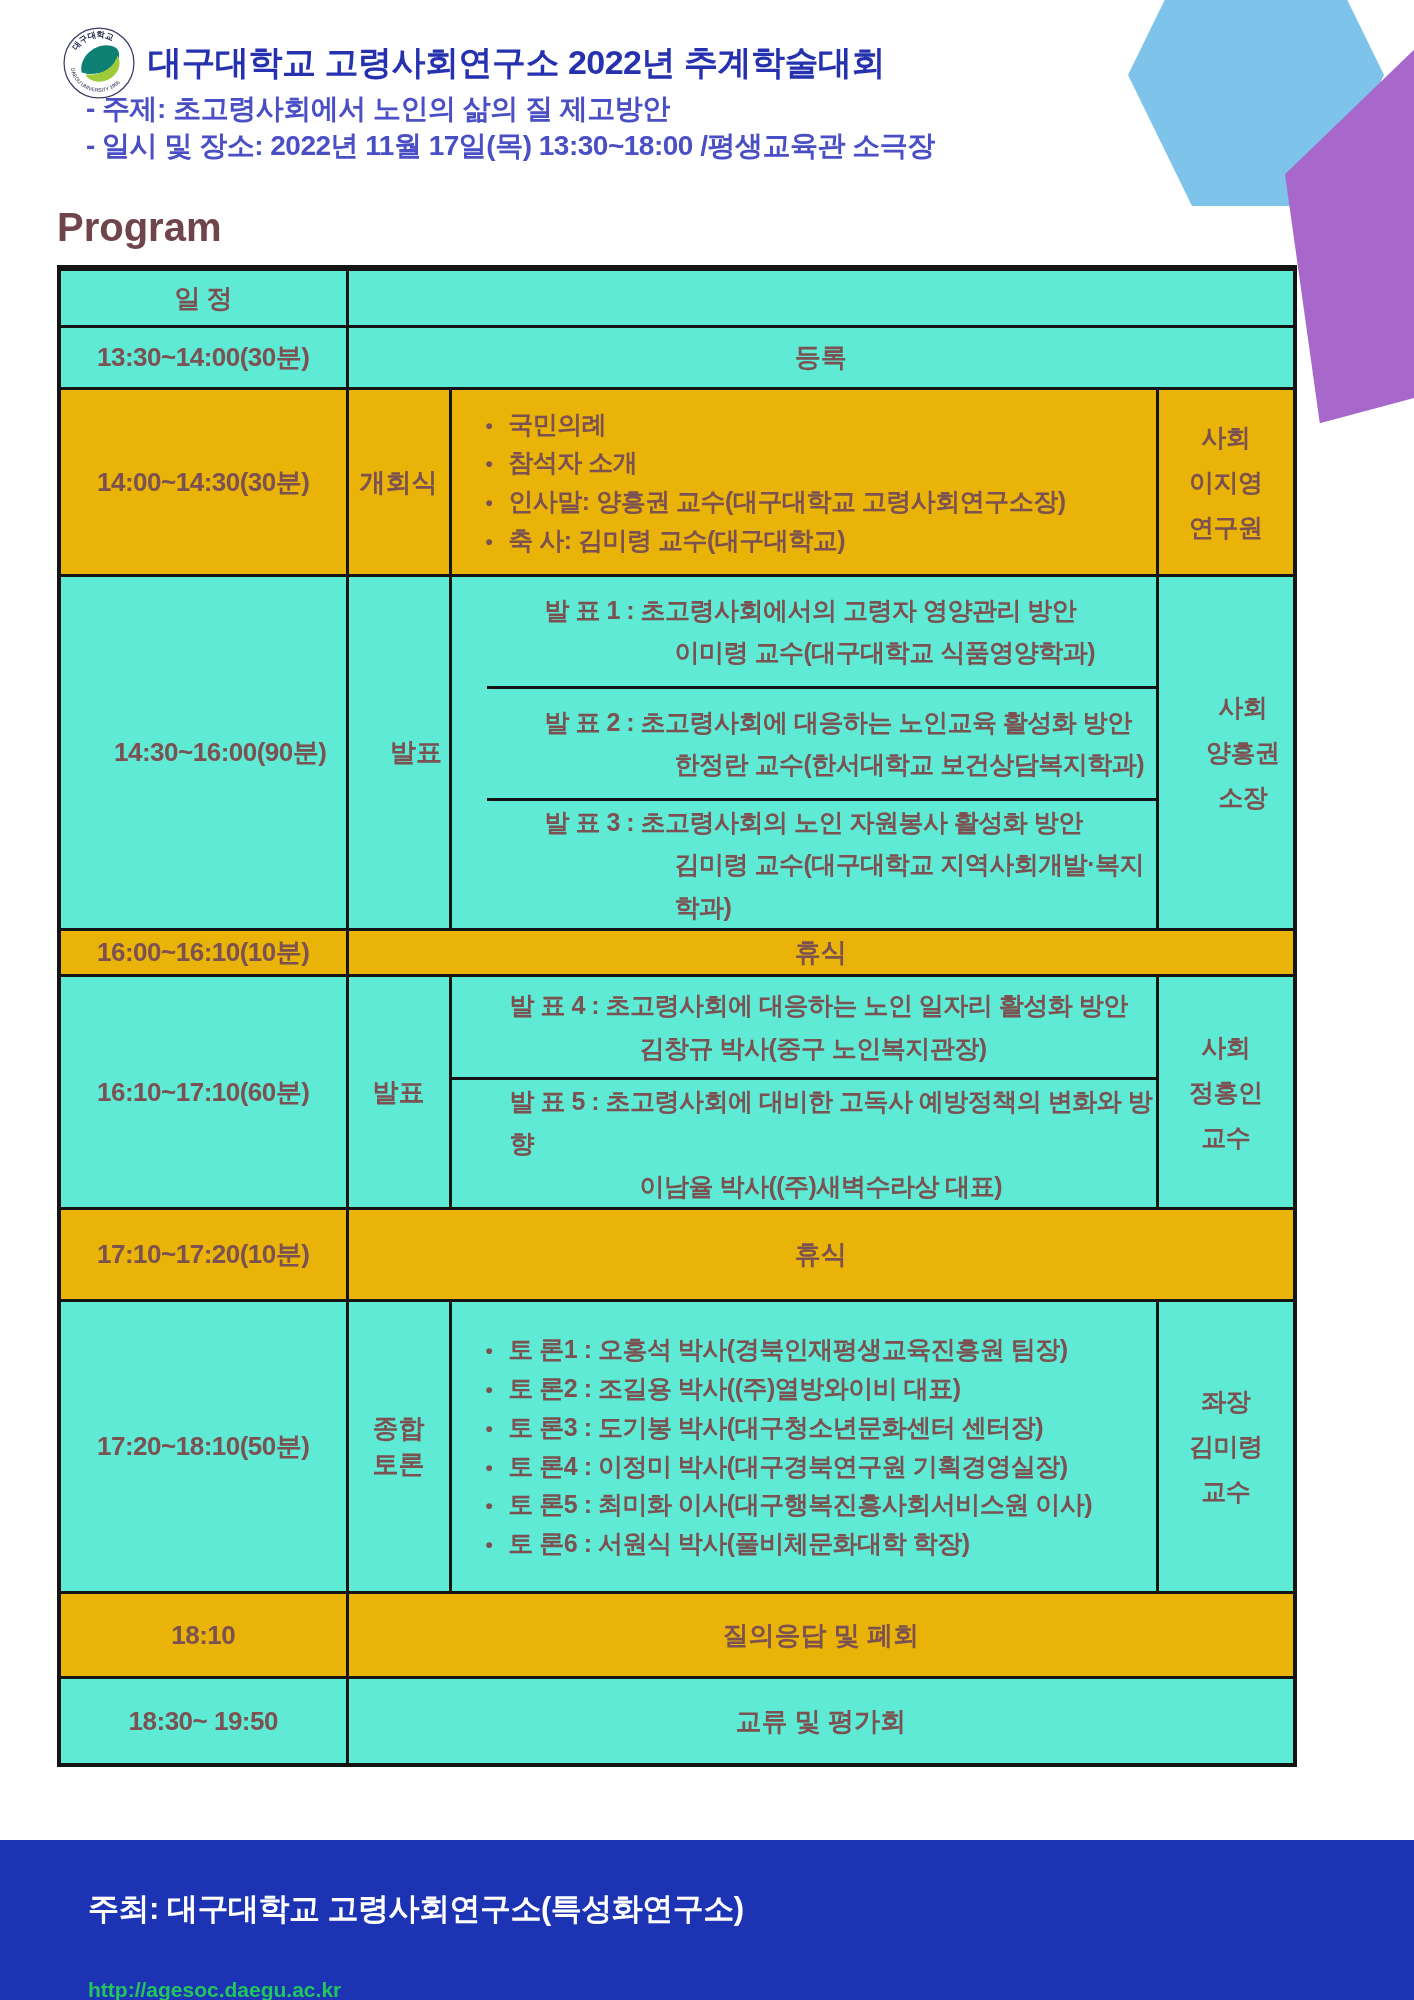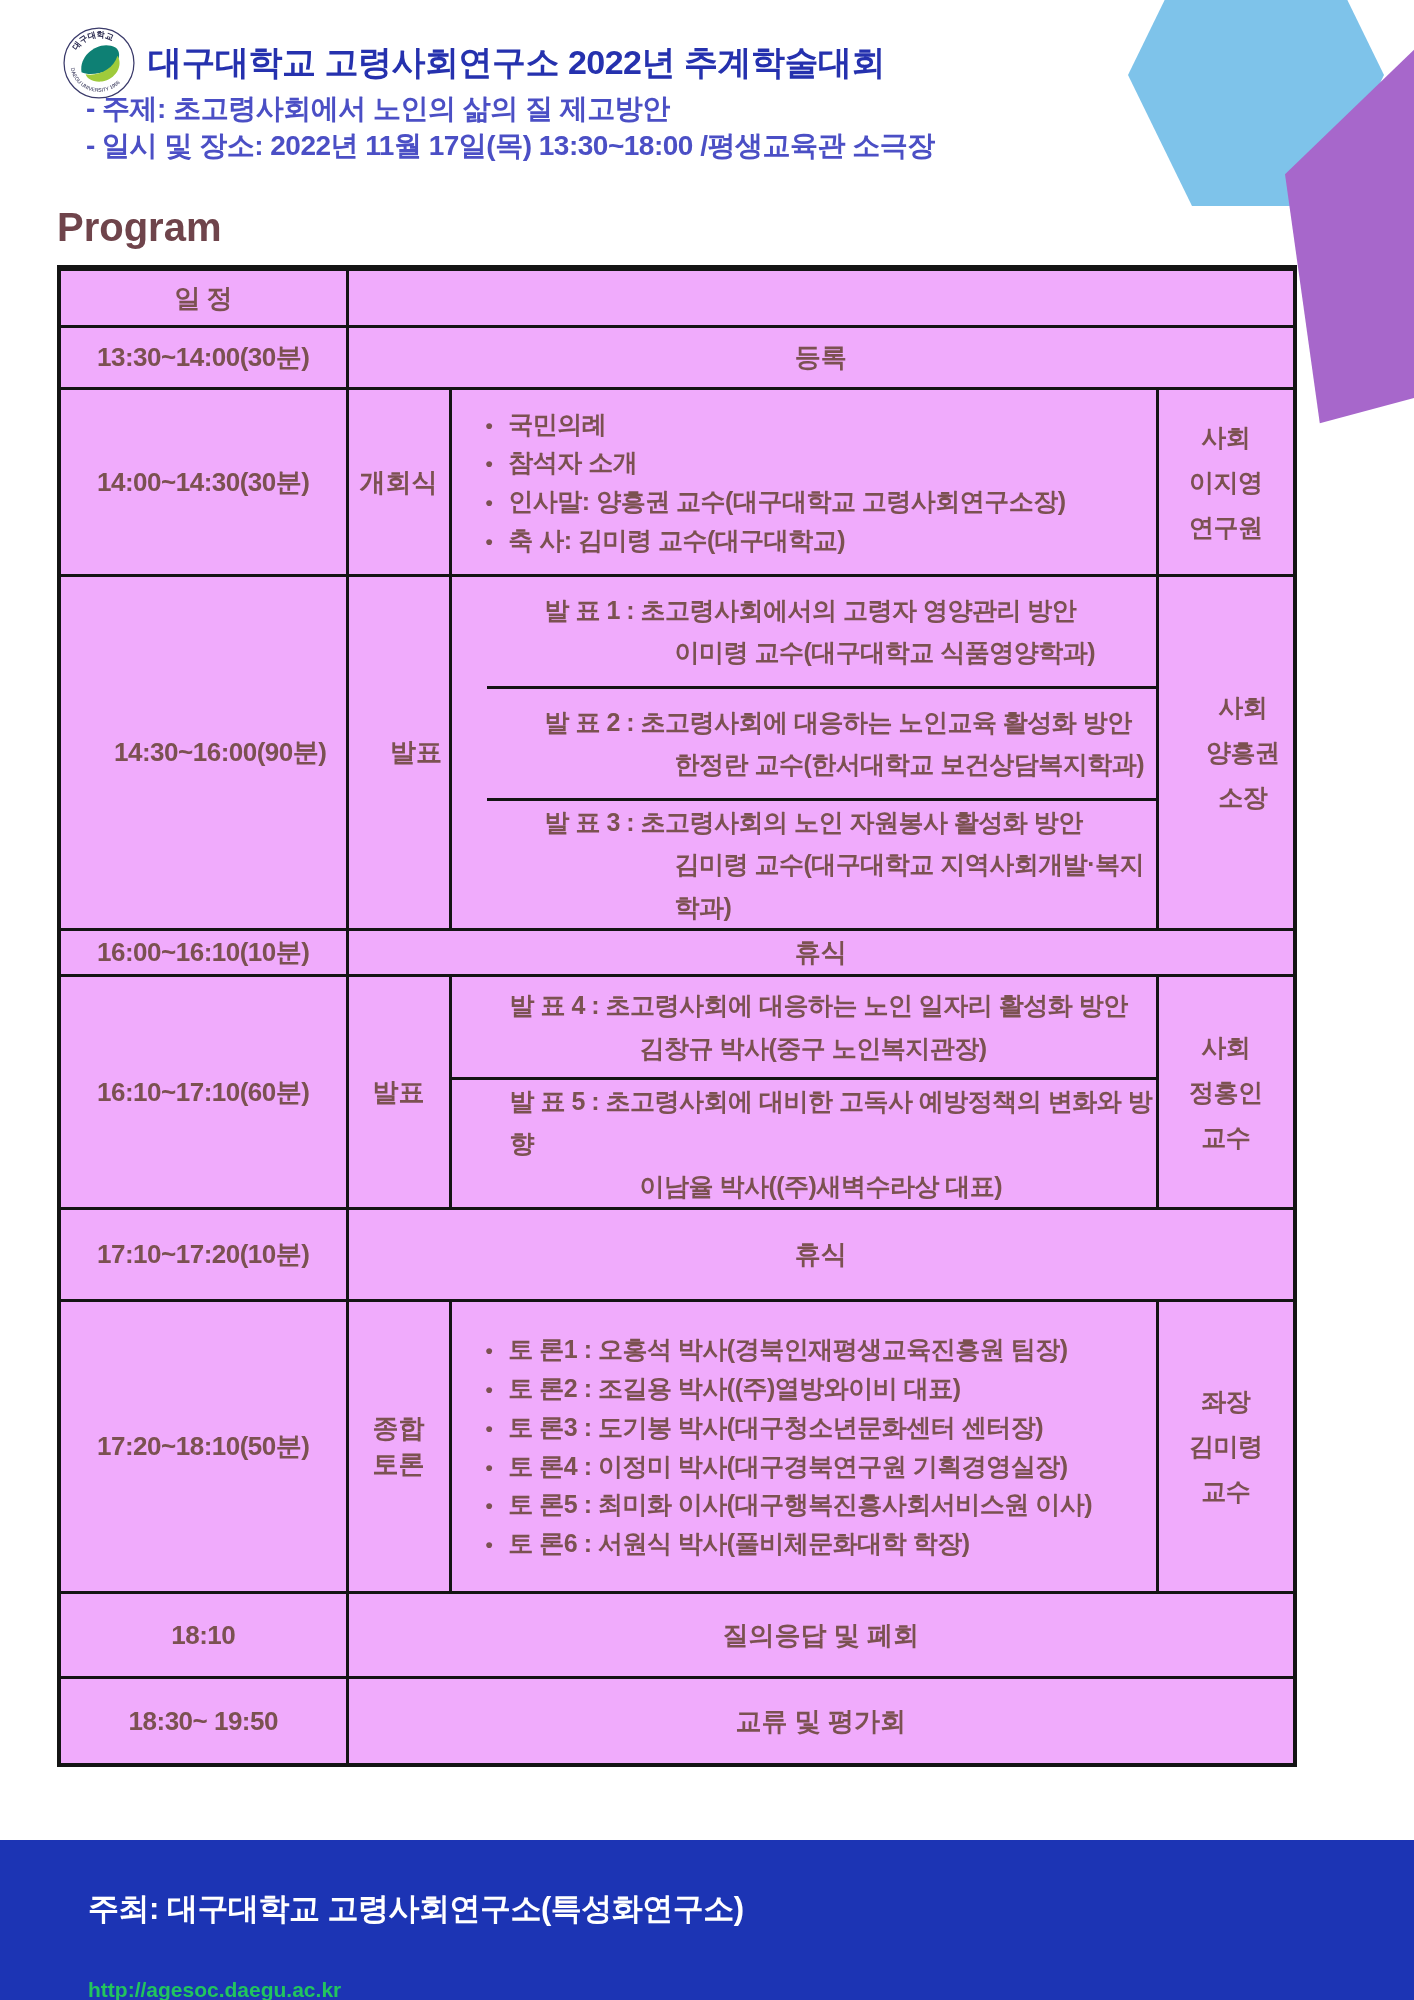--- a/index.html
+++ b/index.html
@@ -36,22 +36,22 @@
     font-size:40px;font-weight:800;color:#6f444b;
   }
   
   table.tbl{
     position:absolute;left:57px;top:265px;width:1236px;z-index:2;
     border-collapse:collapse;table-layout:fixed;
     border:4px solid #141414;border-top-width:6px;
     color:#7b5151;
   }
   table.tbl td{border:3px solid #141414;font-weight:700;vertical-align:middle;}
-  tr.cream td{background:#f0abfc;}
-  tr.white td{background:#f0abfc;}
+  tr.cream td{background:#5eead4;}
+  tr.white td{background:#eab308;}
   td.time{text-align:center;font-size:26px;letter-spacing:-0.5px;}
   td.cat{text-align:center;font-size:26px;padding:0;margin-left:48px;}
   td.cat div{line-height:1.35;}
   td.merged{text-align:center;font-size:26px;}
   td.content{padding:0;}
   ul.bullets{list-style:none;margin:0;padding:8px 10px 8px 34px;}
   ul.bullets li{font-size:25px;line-height:1.55;letter-spacing:-0.5px;}
   ul.bullets li::before{content:"•";margin-right:16px;font-size:21px;}
   .talks-wrap{display:flex;flex-direction:column;height:100%;}
   .talk{flex:1;display:flex;flex-direction:column;justify-content:center;

